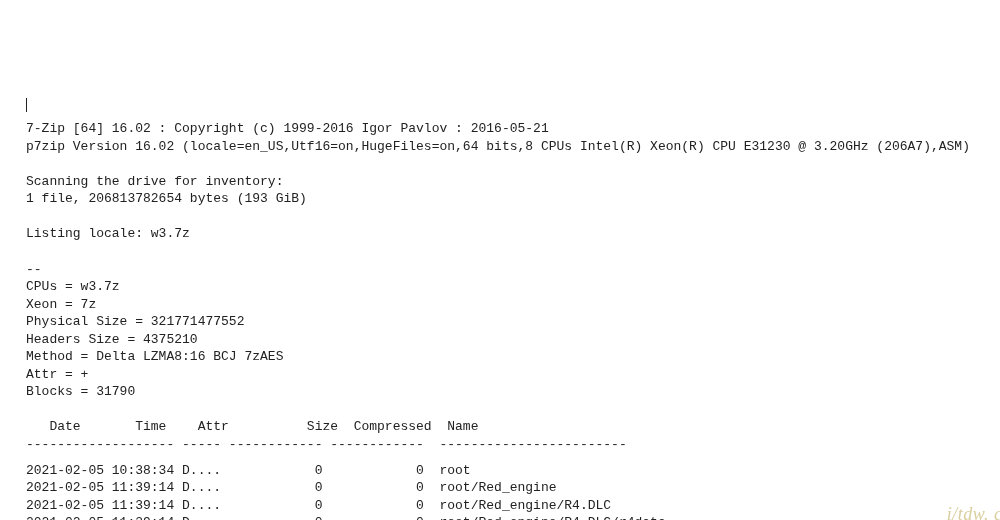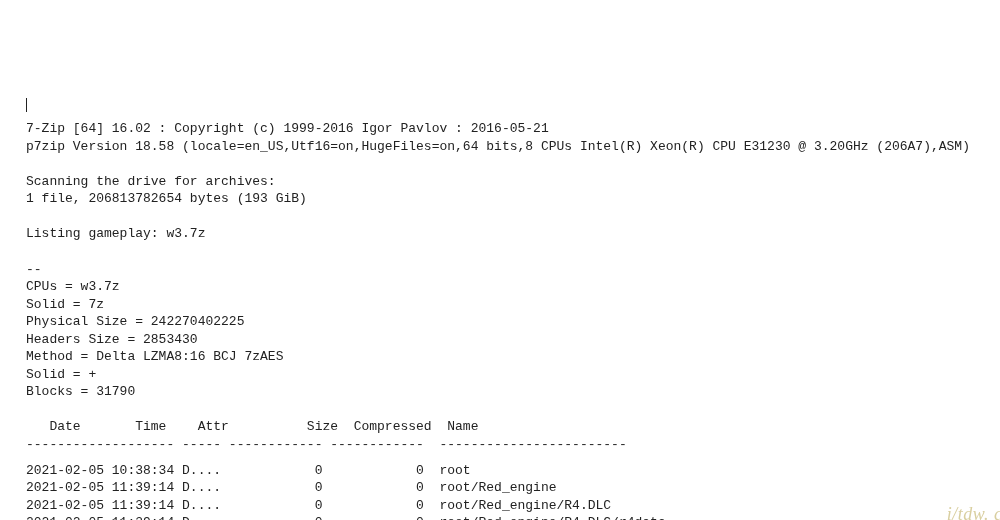--- a/index.html
+++ b/index.html
@@ -34,34 +34,34 @@
       vertical-align: middle;
     }
   </style>
 </head>
 <body>
 
 
 
 <span class="cursor"></span>
 <span>7-Zip [64] 16.02 : Copyright (c) 1999-2016 Igor Pavlov : 2016-05-21</span>
-<span>p7zip Version 18.58 (locale=en_US,Utf16=on,HugeFiles=on,64 bits,8 CPUs Intel(R) Xeon(R) CPU E31230 @ 3.20GHz (206A7),ASM)</span>
+<span>p7zip Version 16.02 (locale=en_US,Utf16=on,HugeFiles=on,64 bits,8 CPUs Intel(R) Xeon(R) CPU E31230 @ 3.20GHz (206A7),ASM)</span>
 
-<span>Scanning the drive for archives:</span>
+<span>Scanning the drive for inventory:</span>
 <span>1 file, 206813782654 bytes (193 GiB)</span>
 
-<span>Listing gameplay: w3.7z</span>
+<span>Listing locale: w3.7z</span>
 
 <span>--</span>
 <span>CPUs = w3.7z</span>
-<span>Solid = 7z</span>
-<span>Physical Size = 242270402225</span>
-<span>Headers Size = 2853430</span>
+<span>Xeon = 7z</span>
+<span>Physical Size = 321771477552</span>
+<span>Headers Size = 4375210</span>
 <span>Method = Delta LZMA8:16 BCJ 7zAES</span>
-<span>Solid = +</span>
+<span>Attr = +</span>
 <span>Blocks = 31790</span>
 
 <span id="col-header">   Date       Time    Attr          Size  Compressed  Name</span>
 <span id="col-sep">------------------- ----- ------------ ------------  ------------------------</span>
 <div id="rows">2021-02-05 10:38:34 D....            0            0  root
 2021-02-05 11:39:14 D....            0            0  root/Red_engine
 2021-02-05 11:39:14 D....            0            0  root/Red_engine/R4.DLC
 2021-02-05 11:39:14 D....            0            0  root/Red_engine/R4.DLC/r4data
 2021-02-05 11:39:30 D....            0            0  root/Red_engine/R4.DLC/r4data/dlc
 2021-02-05 11:39:15 D....            0            0  root/Red_engine/R4.DLC/r4data/dlc/dlc1

